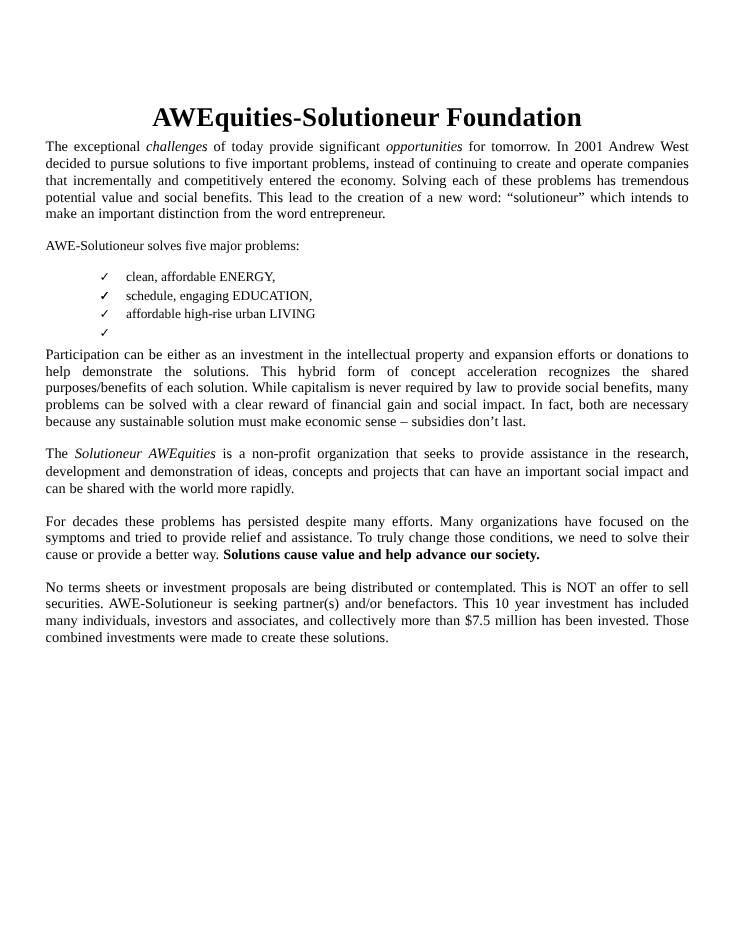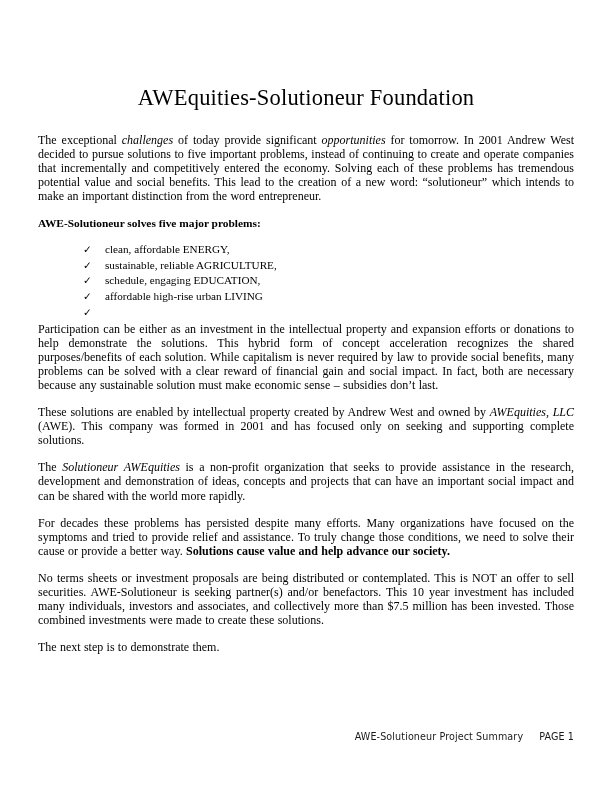--- a/index.html
+++ b/index.html
@@ -26,35 +26,35 @@
     position: absolute;
     left: 38px;
     top: 86px;
     width: 536px;
   }
   .doc-title {
     font-size: 22.5px;
     text-align: center;
     letter-spacing: 0.2px;
     line-height: 1.1;
-    margin: 0 0 22px 0;
-    font-weight: normal;
+    margin: 0 0 4px 0;
+    font-weight: bold;
     white-space: nowrap;
   }
   p.para {
     font-size: 12px;
     line-height: 14.1px;
     text-align: justify;
     text-justify: inter-word;
     margin: 0 0 13px 0;
     word-spacing: 0.3px;
   }
   .heading {
     font-size: 11.4px;
-    font-weight: bold;
+    font-weight: normal;
     margin: 9px 0 12px 0;
     line-height: 14px;
   }
   ul.checklist {
     list-style: none;
     margin: 0 0 17px 0;
     padding: 0 0 0 45px;
   }
   ul.checklist li {
     font-size: 11.2px;
@@ -97,37 +97,32 @@
   <div class="content">
 
     <h1 class="doc-title">AWEquities-Solutioneur Foundation</h1>
 
     <p class="para"><span>The exceptional </span><span class="italic">challenges</span><span> of today provide significant </span><span class="italic">opportunities</span><span> for tomorrow.  In 2001 Andrew West decided to pursue solutions to five important problems, instead of continuing to create and operate companies that incrementally and competitively entered the economy.  Solving each of these problems has tremendous potential value and social benefits.  This lead to the creation of a new word: “solutioneur” which intends to make an important distinction from the word entrepreneur.</span></p>
 
     <div class="heading">AWE-Solutioneur solves five major problems:</div>
 
     <ul class="checklist">
       <li><span class="tick">✓</span><span>clean, affordable ENERGY,</span></li>
-      <li><span class="tick">✓</span><span>sustainable, reliable AGRICULTURE,</span></li>
+      <li><span class="tick">✓</span></li>
       <li><span class="tick">✓</span><span>schedule, engaging EDUCATION,</span></li>
       <li><span class="tick">✓</span><span>affordable high-rise urban LIVING</span></li>
       <li><span class="tick">✓</span></li>
     </ul>
 
     <p class="para">Participation can be either as an investment in the intellectual property and expansion efforts or donations to help demonstrate the solutions.  This hybrid form of concept acceleration recognizes the shared purposes/benefits of each solution.  While capitalism is never required by law to provide social benefits, many problems can be solved with a clear reward of financial gain and social impact.  In fact, both are necessary because any sustainable solution must make economic sense – subsidies don’t last.</p>
 
-    <p class="para"><span>These solutions are enabled by intellectual property created by Andrew West and owned by </span><span class="italic">AWEquities, LLC</span><span> (AWE).  This company was formed in 2001 and has focused only on seeking and supporting complete solutions.</span></p>
 
     <p class="para"><span>The </span><span class="italic">Solutioneur AWEquities</span><span> is a non-profit organization that seeks to provide assistance in the research, development and demonstration of ideas, concepts and projects that can have an important social impact and can be shared with the world more rapidly.</span></p>
 
     <p class="para"><span>For decades these problems has persisted despite many efforts.  Many organizations have focused on the symptoms and tried to provide relief and assistance.  To truly change those conditions, we need to solve their cause or provide a better way. </span><span class="bold">Solutions cause value and help advance our society.</span></p>
 
     <p class="para">No terms sheets or investment proposals are being distributed or contemplated. This is NOT an offer to sell securities.  AWE-Solutioneur is seeking partner(s) and/or benefactors. This 10 year investment has included many individuals, investors and associates, and collectively more than $7.5 million has been invested. Those combined investments were made to create these solutions.</p>
 
-    <p class="para">The next step is to demonstrate them.</p>
 
 
   </div>
 
-  <div class="footer">
-    <span>AWE-Solutioneur Project Summary</span><span class="pagelabel">PAGE 1</span>
-  </div>
 </div>
 
 </body></html>

